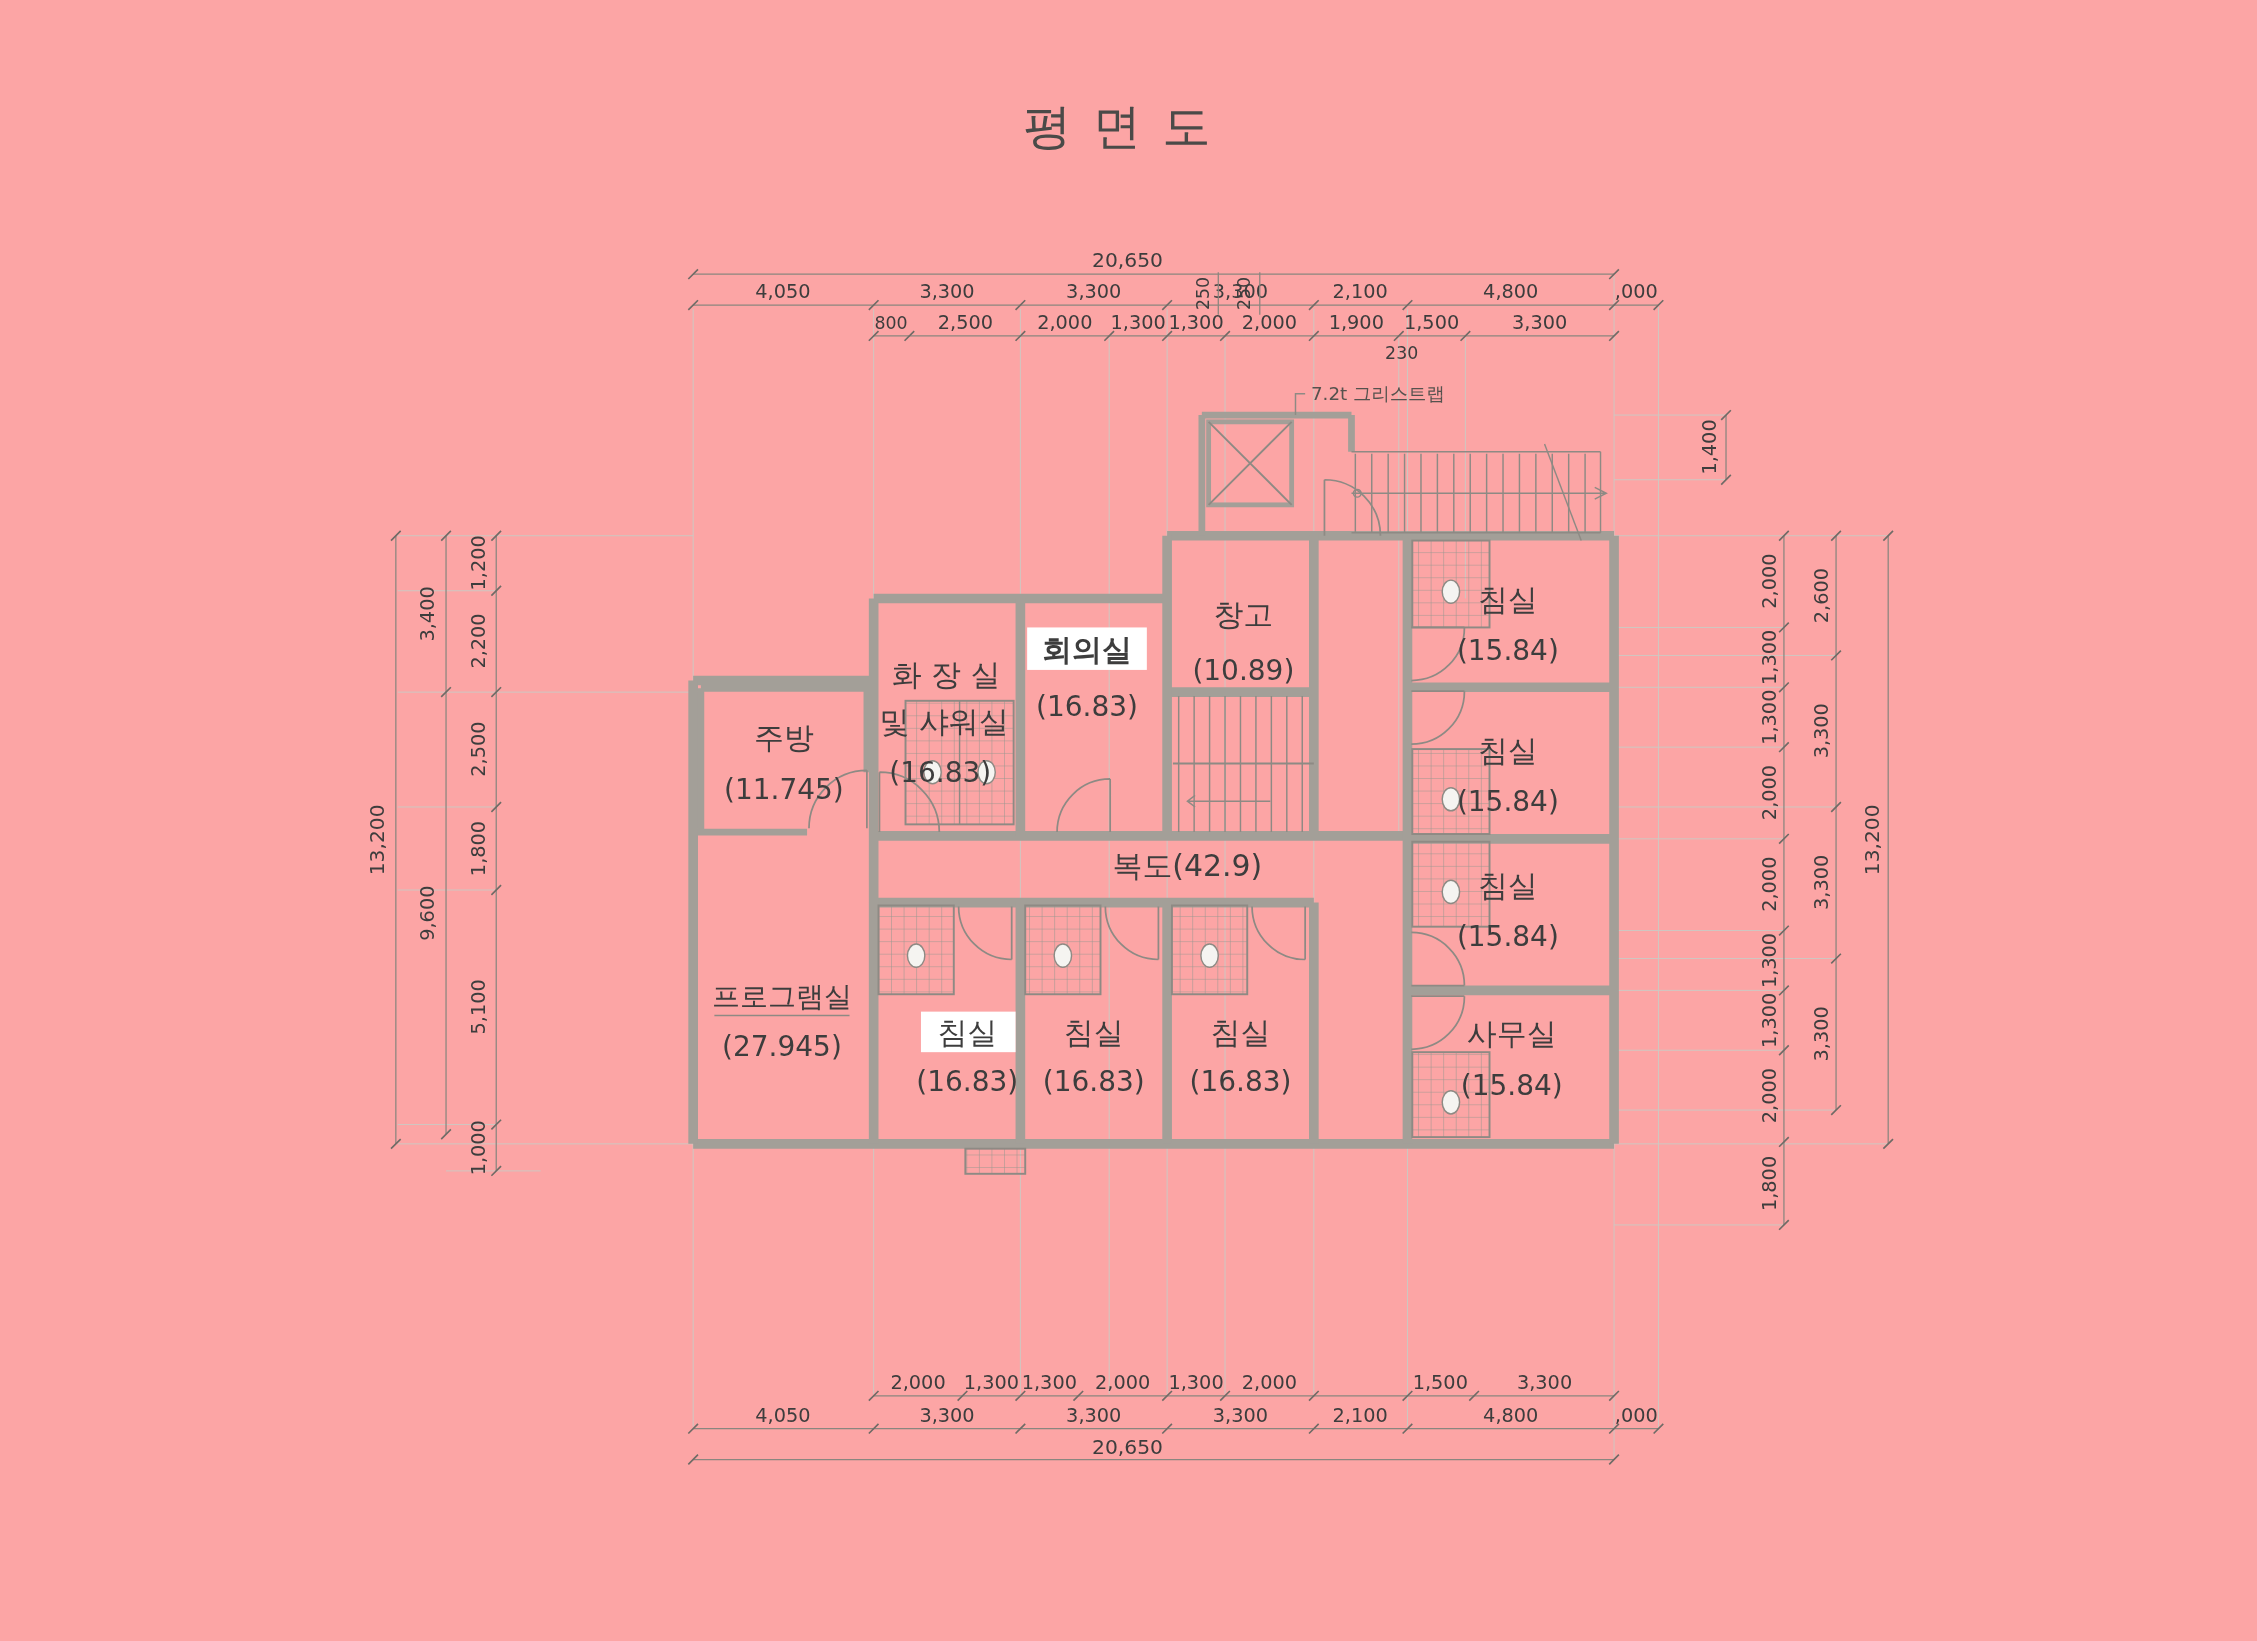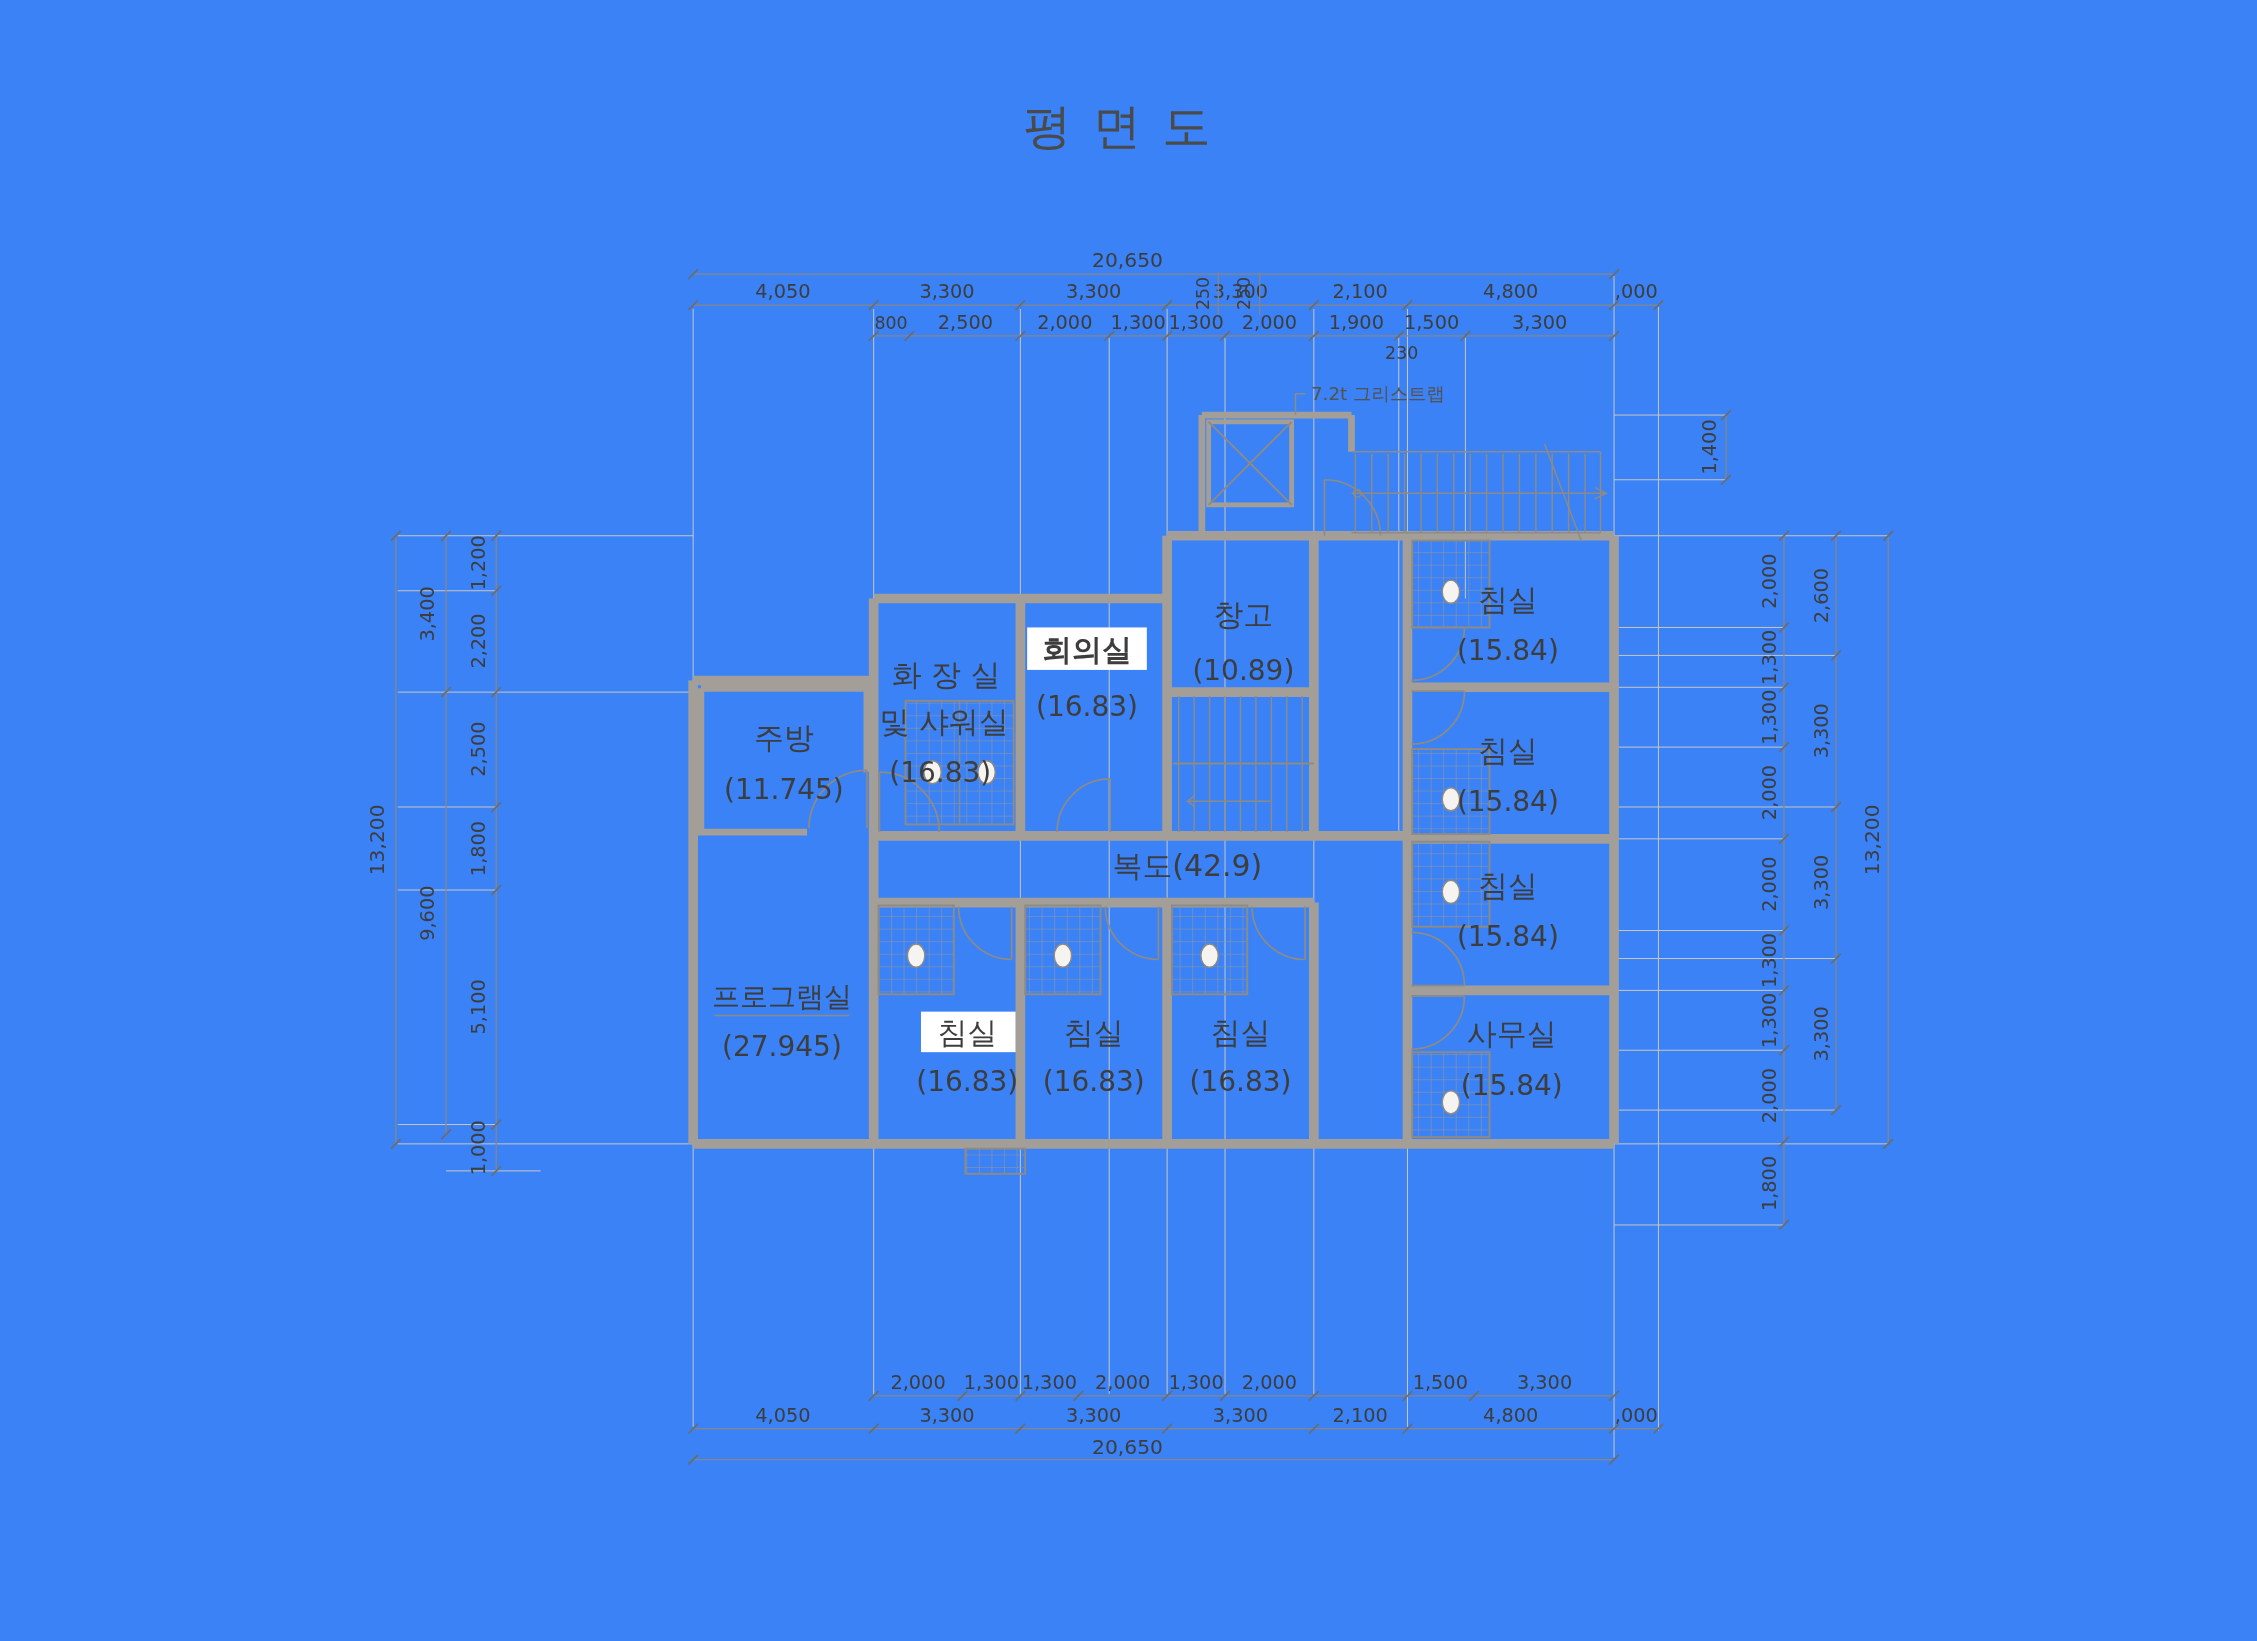--- a/index.html
+++ b/index.html
@@ -1,16 +1,16 @@
 <!DOCTYPE html>
 <html><head>
 <meta charset="utf-8">
 <style>
   html,body{margin:0;padding:0;background:#e9e8e6;}
-  #page{position:relative;width:2257px;height:1641px;background:#3b82f6;overflow:hidden;}
+  #page{position:relative;width:2257px;height:1641px;background:#fca5a5;overflow:hidden;}
   svg{position:absolute;left:0;top:0;}
   svg text{fill:#3d3d3d;font-family:"DejaVu Sans","Liberation Sans",sans-serif;}
   .title{font-size:50px;letter-spacing:22px;fill:#4a4a48;}
   .dimtxt{font-size:20px;}
   .dimbig{font-size:21px;}
   .smalltxt{font-size:18px;}
   .room{font-size:31px;}
   .area{font-size:29px;}
   .bold{font-weight:bold;}
   .ann{font-size:19px;fill:#55524e;}

